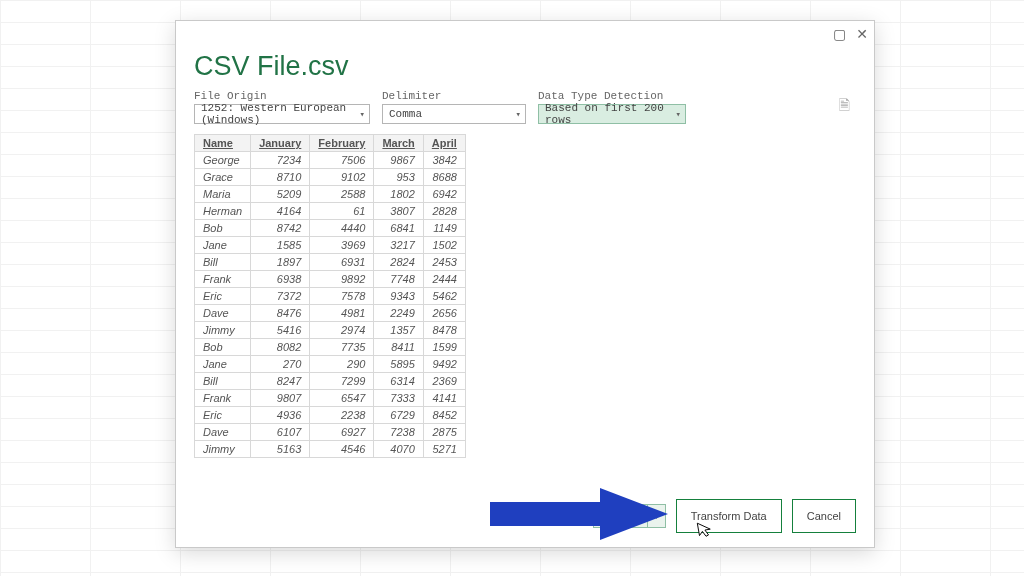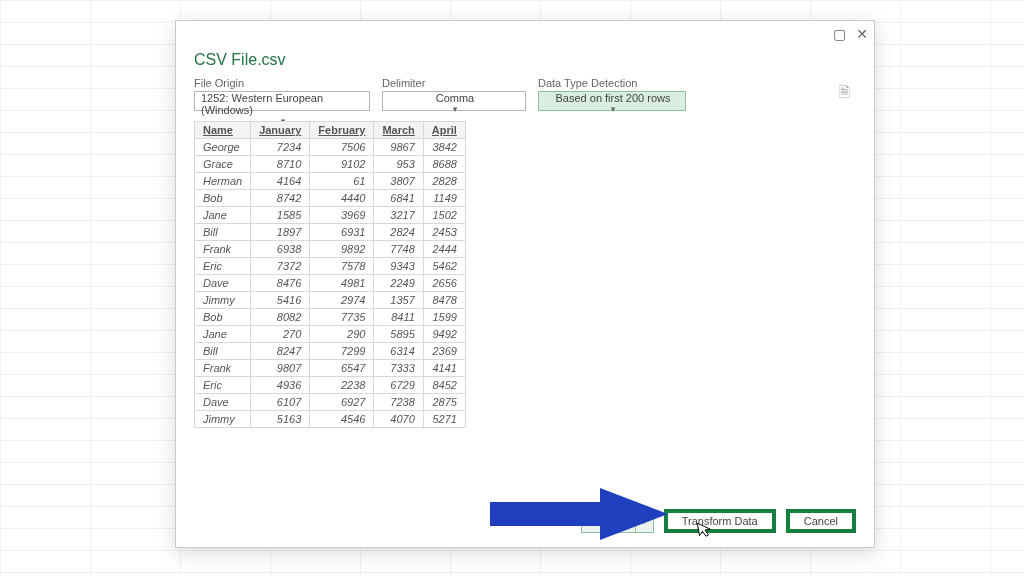--- a/index.html
+++ b/index.html
@@ -34,36 +34,35 @@
     display: flex; justify-content: flex-end; align-items: center;
     height: 26px; padding: 0 6px;
     gap: 10px;
   }
   .titlebar span { color: #666; font-size: 14px; cursor: pointer; line-height:1; }
   .header {
     padding: 4px 18px 10px 18px;
   }
   .header h1 {
     margin: 0 0 8px 0;
-    font-size: 16px; font-weight: 400; color: #217346;
+    font-size: 27px; font-weight: 400; color: #217346;
   }
   .controls {
-    display: flex; gap: 12px; align-items:flex-end;
+    display: flex; gap: 12px; align-items:flex-end;font-family:Liberation Mono, monospace;
   }
   .control { display:flex; flex-direction:column; gap:2px; }
   .control label { font-size: 11px; color:#666; }
   .dropdown {
     border: 1px solid #b5b5b5;
     background: #fff;
     height: 20px;
     display:flex; align-items:center; justify-content:space-between;
     padding: 0 4px 0 6px;
     font-size: 11px;
     cursor: pointer;
-    flex-direction: column;
   }
   .dropdown.hl { background:#d9ede1; border-color:#8fbfa5; }
   .dropdown .caret { font-size:9px; color:#666; }
   .w-origin { width: 176px; }
   .w-delim  { width: 144px; }
   .w-dtype  { width: 148px; }
   .doc-icon { margin-left:auto; color:#aaa; font-size:14px; align-self:center; padding-right:6px;}
   .body {
     flex:1; padding: 0 18px; overflow:auto;
   }
@@ -83,24 +82,24 @@
     font-weight: 600; text-align:left;text-decoration:underline;
   }
   table.preview td.num { text-align:right; font-style: italic; }
   table.preview td.name { font-style: italic; }
   .footer {
     display:flex; justify-content:flex-end; align-items:center;
     gap: 10px;
     padding: 10px 18px 14px 18px;
   }
   .btn {
-    border: 4px solid #15803d;
+    border: 1px solid #15803d;
     background:#fff;
     height: 24px;
-    padding: 0 14px;
+    padding: 16px 14px;
     font-size: 11px;
     display:flex; align-items:center;
     cursor:pointer;
   }
   .btn-split { display:flex; }
   .btn-split .main { border:1px solid #8fbfa5; background:#eaf3ed; height:24px; padding:0 14px; font-size:11px; display:flex; align-items:center;}
   .btn-split .drop { border:1px solid #8fbfa5; border-left:none; background:#eaf3ed; height:24px; width:18px; display:flex; align-items:center; justify-content:center; font-size:9px;}
   
   .arrow {
     position:absolute;
@@ -175,20 +174,27 @@
             <td class="num">3842</td>
           </tr>
           <tr>
             <td class="name">Grace</td>
             <td class="num">8710</td>
             <td class="num">9102</td>
             <td class="num">953</td>
             <td class="num">8688</td>
           </tr>
           <tr>
+            <td class="name">Maria</td>
+            <td class="num">5209</td>
+            <td class="num">2588</td>
+            <td class="num">1802</td>
+            <td class="num">6942</td>
+          </tr>
+          <tr>
             <td class="name">Herman</td>
             <td class="num">4164</td>
             <td class="num">61</td>
             <td class="num">3807</td>
             <td class="num">2828</td>
           </tr>
           <tr>
             <td class="name">Bob</td>
             <td class="num">8742</td>
             <td class="num">4440</td>

